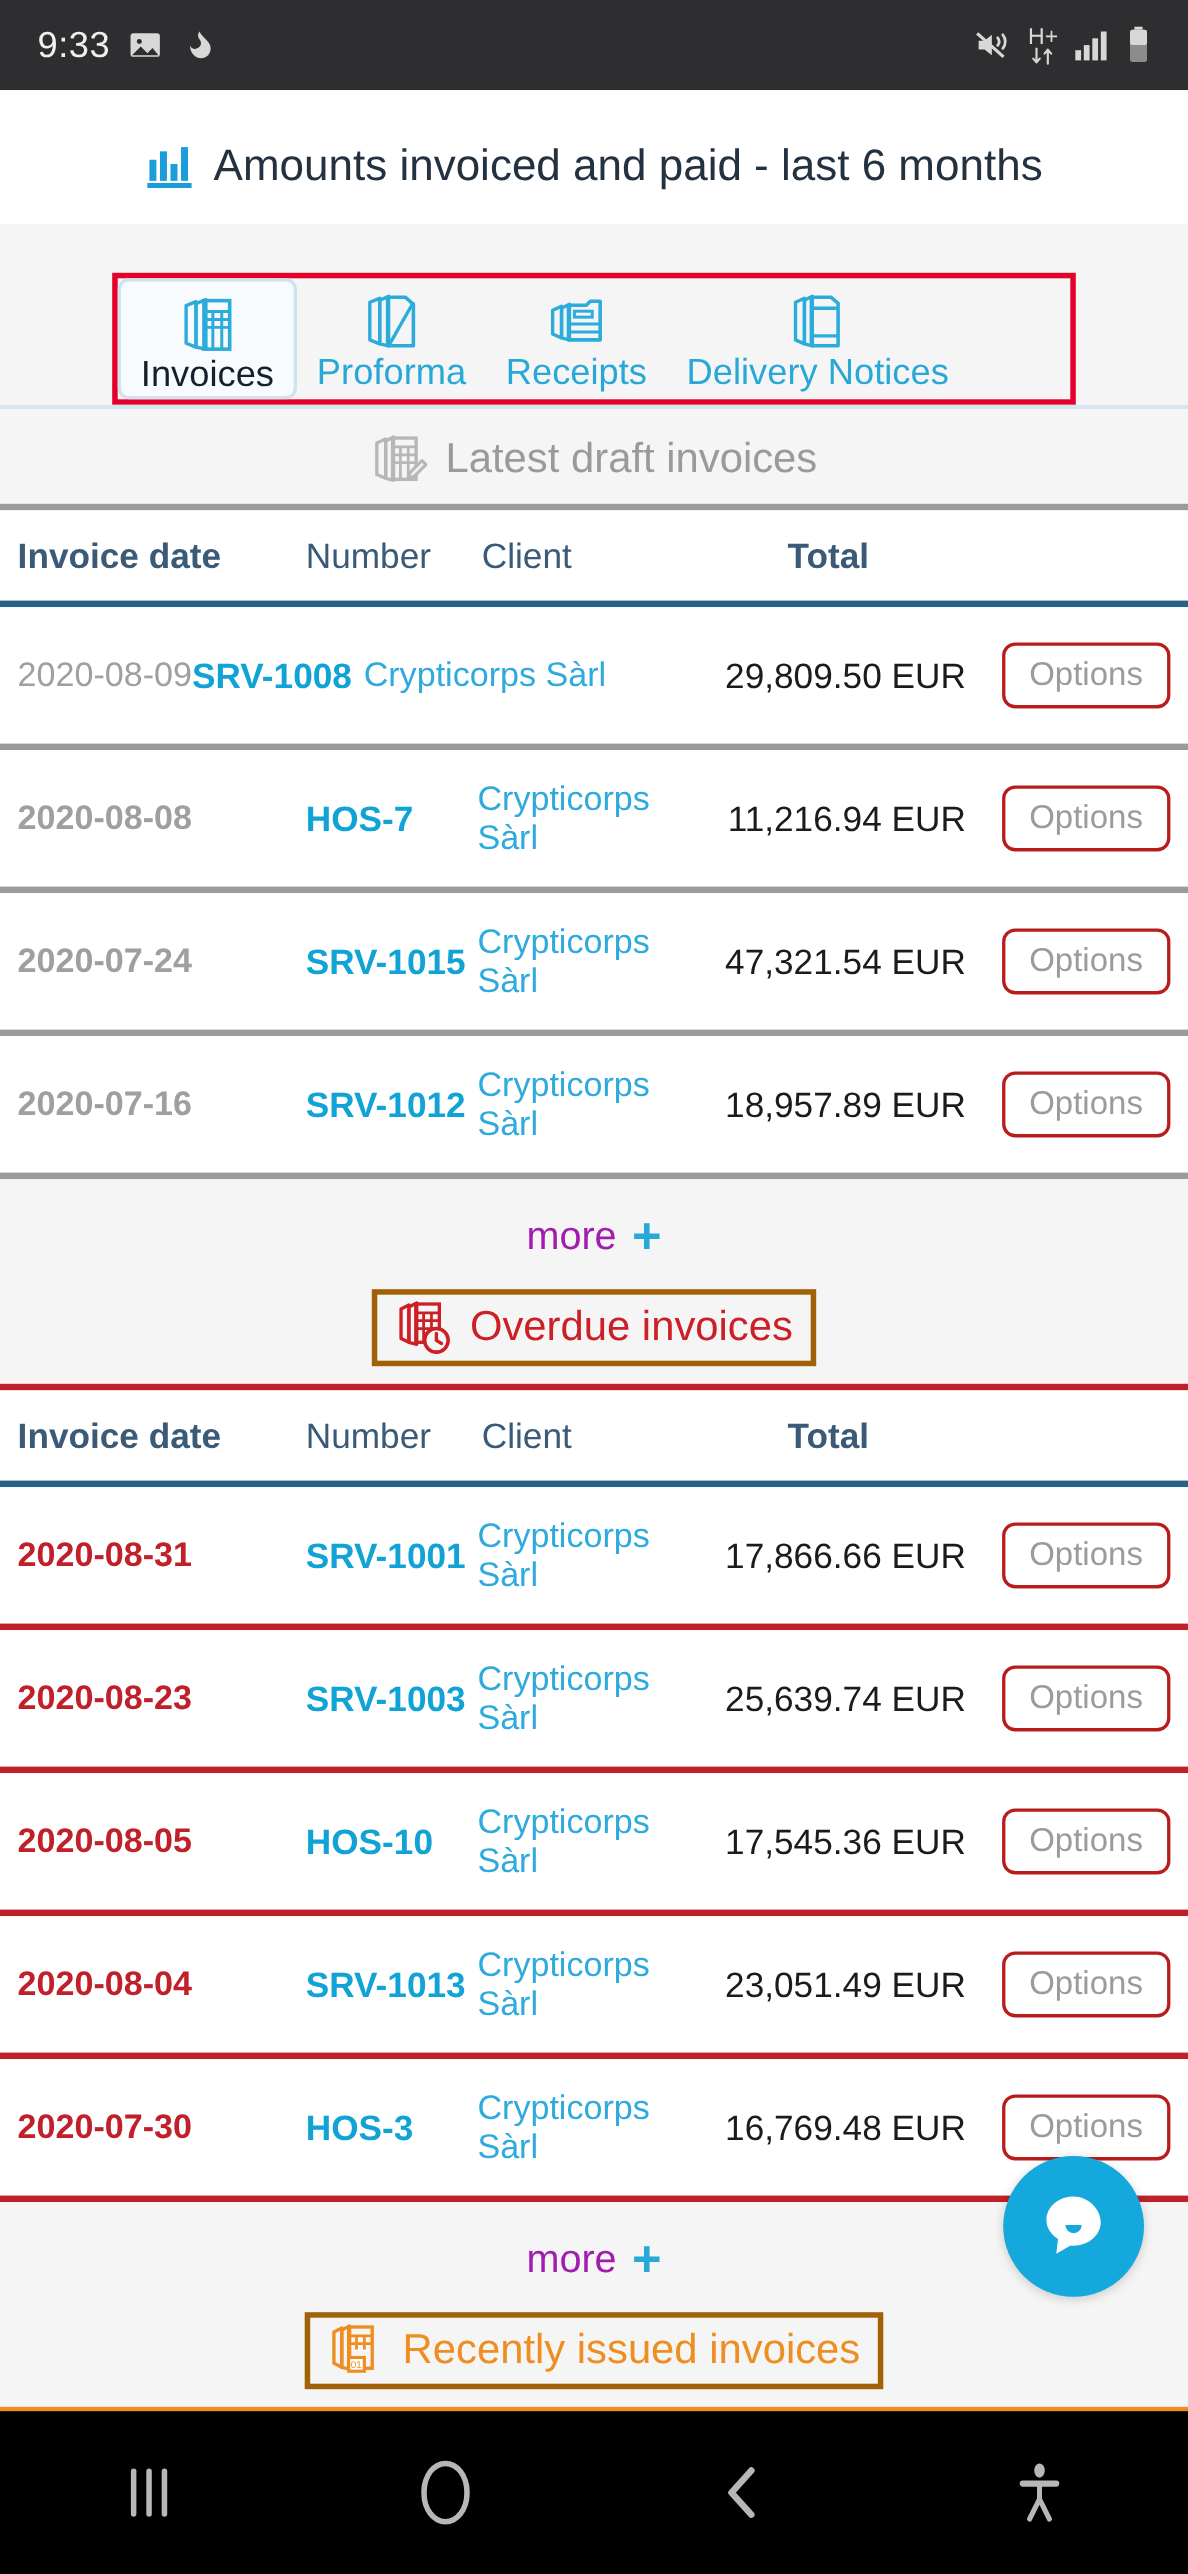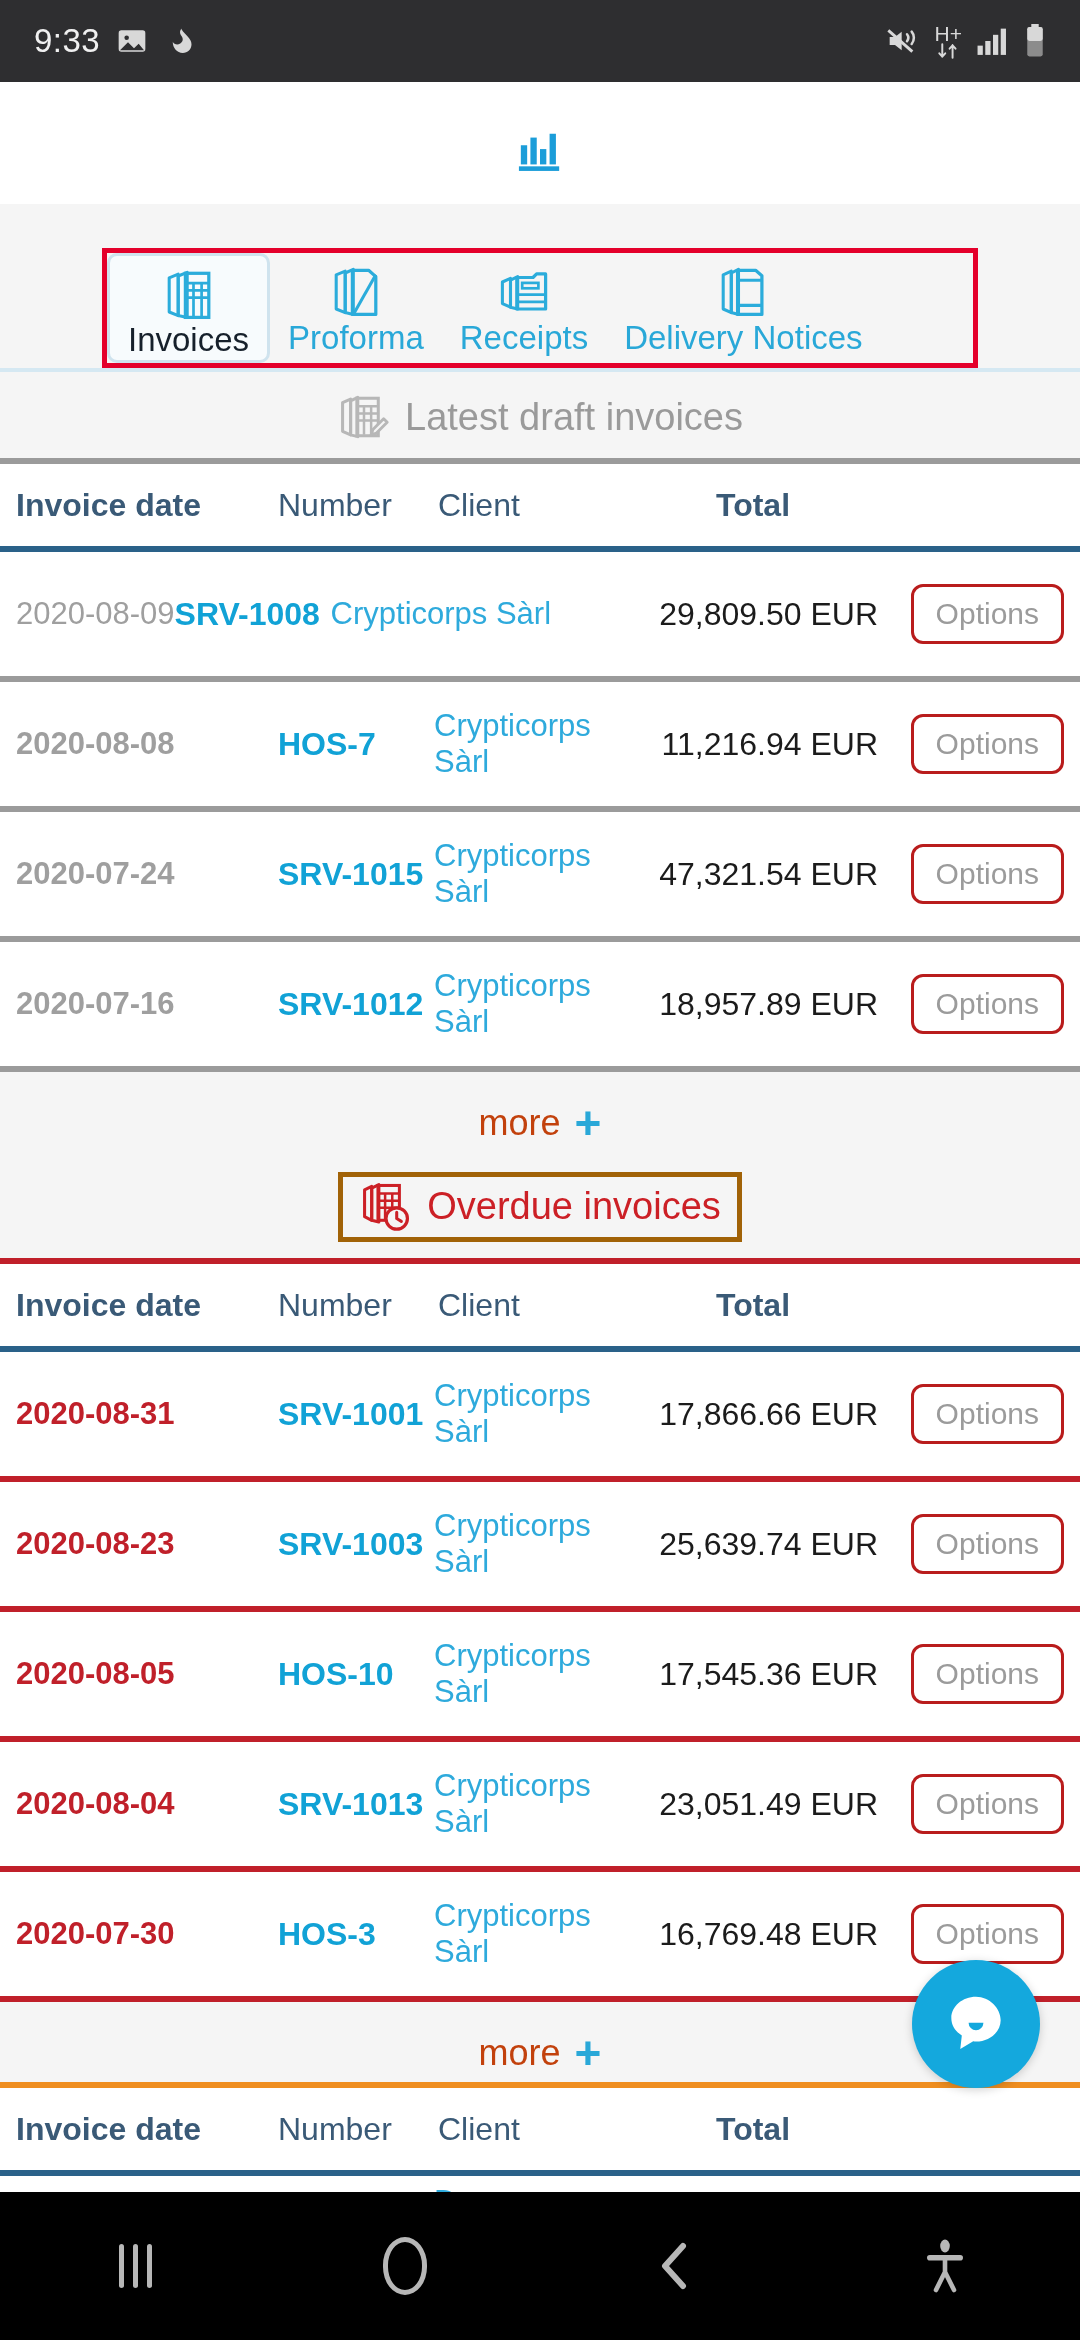--- a/index.html
+++ b/index.html
@@ -97,21 +97,21 @@
     font-size: 30px; color:#9b9b9b; background:#ffffff;
     border: 3px solid #b91c1c; border-radius: 12px;
     padding: 10px 22px; white-space:nowrap;
   }
 
   
   .more-wrap {
     background:#f5f5f5; display:flex; align-items:center;
     justify-content:center; gap: 14px; padding: 30px 0 8px 0;
   }
-  .more-text { font-size: 36px; color:#c2410c; }
+  .more-text { font-size: 36px; color:#a21caf; }
   .more-plus { font-size: 46px; color:#29a8d8; font-weight:bold; line-height:.8; }
 
   
   .chat-fab {
     position:absolute; right: 40px; top: 1960px;
     width: 128px; height: 128px; border-radius: 50%;
     background:#14a8dd; display:flex; align-items:center; justify-content:center;
     box-shadow: 0 2px 10px rgba(0,0,0,.18);
   }
 
@@ -182,20 +182,21 @@
   <div class="page-title-bar">
     <span>
       <svg class="svgicon" width="46" height="46" viewBox="0 0 24 24">
         <rect x="2" y="9" width="3.3" height="10" fill="#1b9dd9"></rect>
         <rect x="7" y="5" width="3.3" height="14" fill="#1b9dd9"></rect>
         <rect x="12" y="11" width="3.3" height="8" fill="#1b9dd9"></rect>
         <rect x="17" y="3" width="3.3" height="16" fill="#1b9dd9"></rect>
         <rect x="1" y="20" width="21" height="2.4" fill="#1b9dd9"></rect>
       </svg>
     </span>
+    <span class="page-title-text">Amounts invoiced and paid - last 6 months</span>
   </div>
 
   <div class="tabstrip-wrap">
     <div class="tabstrip-outline">
 
       <div class="tab active">
         <span class="tab-icon">
           <svg class="svgicon" width="56" height="54" viewBox="0 0 30 30">
             <path d="M4 6 L9 4 L9 27 L4 25 Z" fill="none" stroke="#2bacdb" stroke-width="1.7" stroke-linejoin="round"></path>
             <path d="M9 5 L14 3 L14 28 L9 27 Z" fill="none" stroke="#2bacdb" stroke-width="1.7" stroke-linejoin="round"></path>
@@ -405,20 +406,36 @@
         </span>
     </div>
     <div class="rule-red"></div>
   </div>
 
   <div class="more-wrap">
     <span class="more-text">more</span>
     <span class="more-plus">+</span>
   </div>
 
+  <div class="section-head sh-recent">
+    <span class="sh-box">
+      <span>
+        <svg class="svgicon" width="54" height="50" viewBox="0 0 30 28">
+          <path d="M3 5 L7 3 L7 23 L3 21 Z" fill="none" stroke="#ef8e20" stroke-width="1.7" stroke-linejoin="round"></path>
+          <path d="M7 4 L11 2 L11 24 L7 23 Z" fill="none" stroke="#ef8e20" stroke-width="1.7" stroke-linejoin="round"></path>
+          <rect x="10.5" y="2.5" width="12" height="21" fill="none" stroke="#ef8e20" stroke-width="1.7"></rect>
+          <path d="M10.5 7h12M10.5 11h12" stroke="#ef8e20" stroke-width="1.4"></path>
+          <path d="M14.5 7v7M18.5 7v7" stroke="#ef8e20" stroke-width="1.4"></path>
+          <rect x="10.5" y="18" width="8" height="7" fill="#ffffff" stroke="#ef8e20" stroke-width="1.6"></rect>
+          <text x="14.4" y="23.4" font-size="5" fill="#ef8e20" text-anchor="middle" font-family="Liberation Sans, sans-serif">01</text>
+        </svg>
+      </span>
+      <span class="sh-text">Recently issued invoices</span>
+    </span>
+  </div>
 
   <div class="table-block">
     <div class="rule-orange"></div>
     <div class="trow thead">
       <span class="th c-date">Invoice date</span>
       <span class="th c-num">Number</span>
       <span class="th c-client">Client</span>
       <span class="th c-total">Total</span>
       <span class="c-opt"></span>
     </div>

